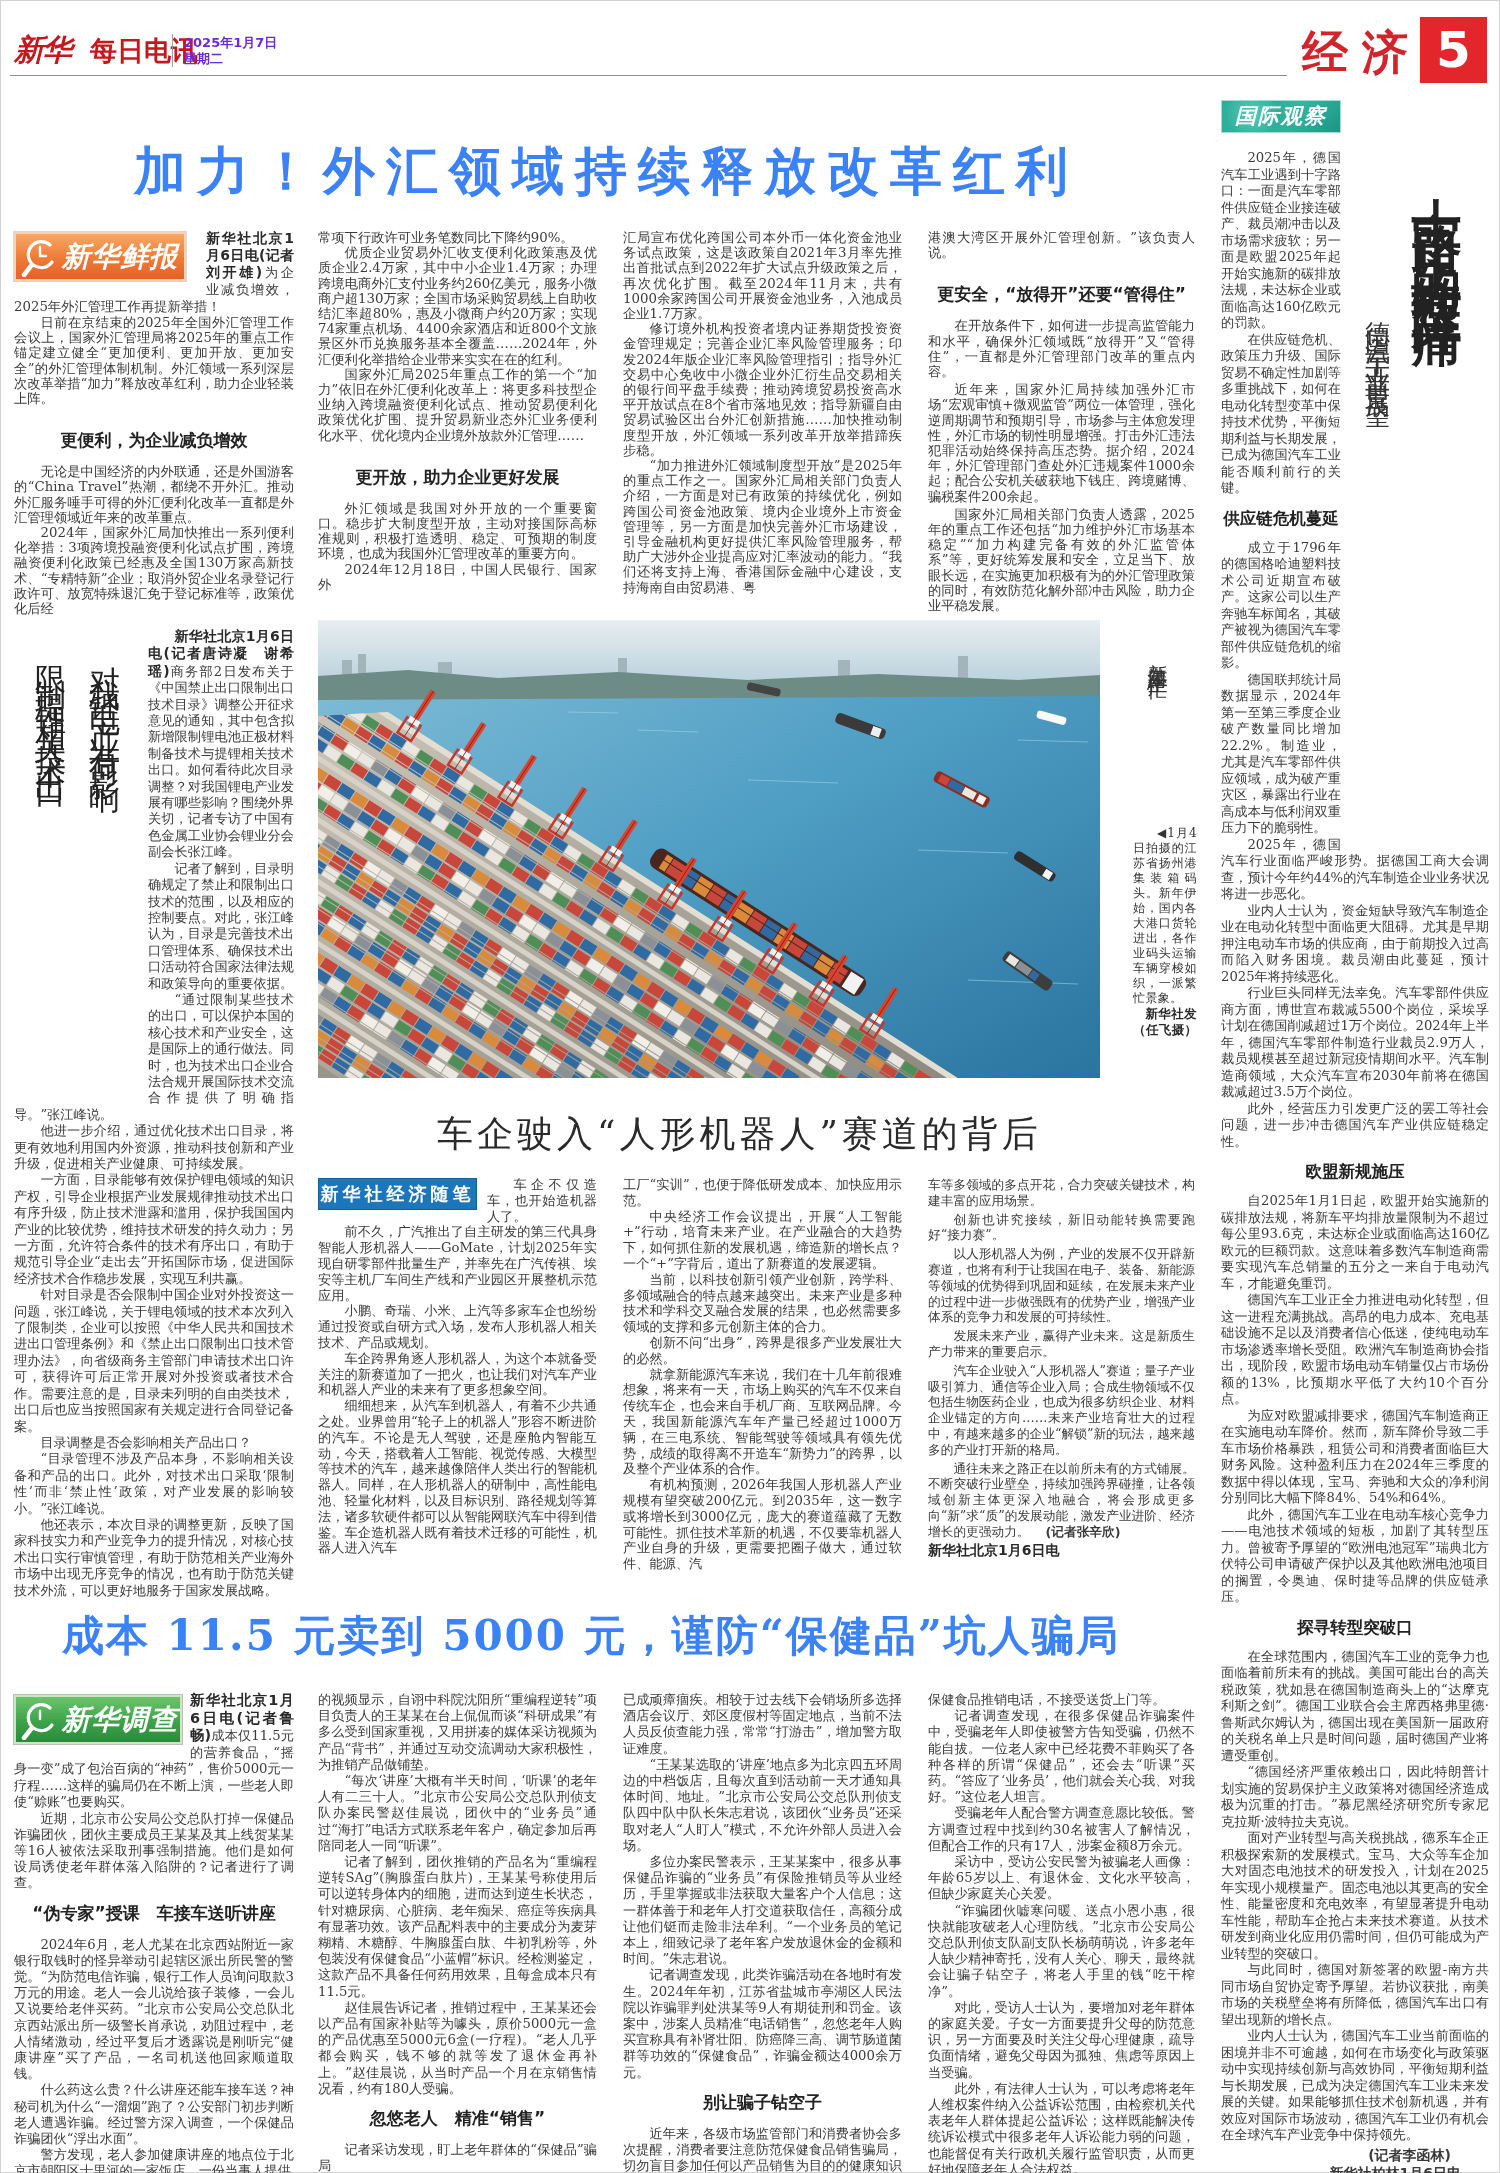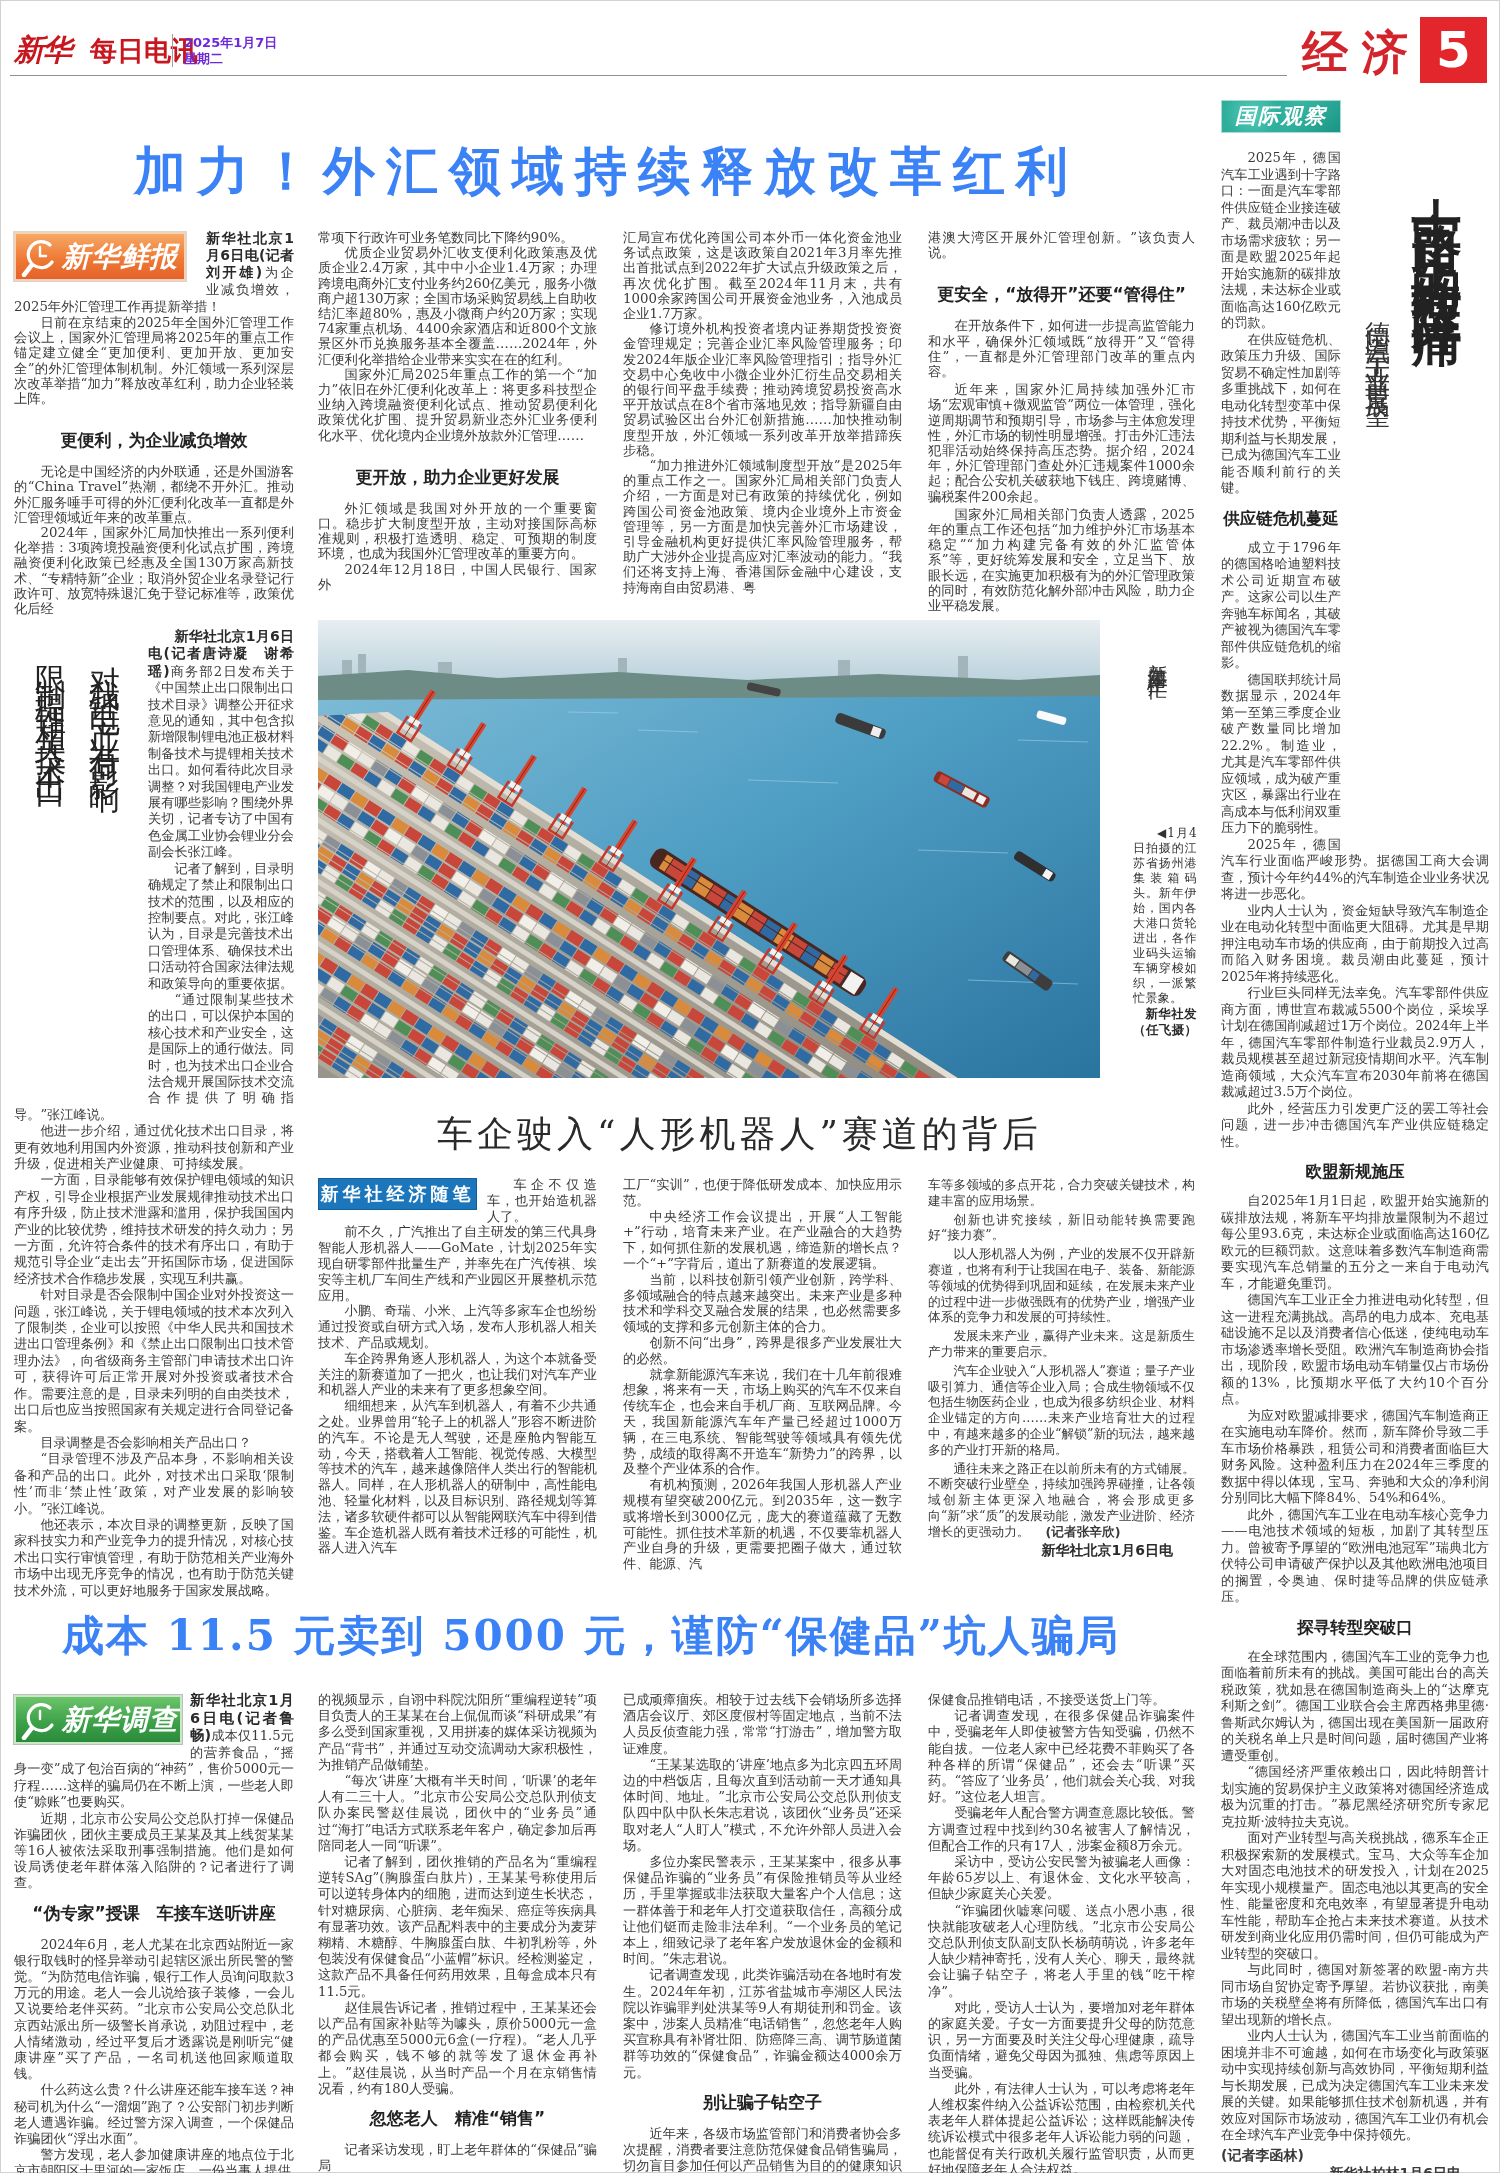--- a/index.html
+++ b/index.html
@@ -66,29 +66,29 @@
 .cap-title{left:1147px;top:648px;font-size:20px;line-height:22px;letter-spacing:2.5px;color:#333;}
 .cap-text{left:1133px;top:826px;width:64px;font-size:12px;line-height:15px;text-align:justify;letter-spacing:0.4px;color:#333;}
 .cap-text .p{text-indent:2em;}
 .cap-credit{display:block;text-align:right;font-family:"DejaVu Sans",sans-serif;font-weight:bold;font-size:12.5px;line-height:16px;color:#2a2a2a;white-space:nowrap;}
 
 
 .robot{top:1177px;font-size:13.2px;line-height:15.8px;}
 .robot.c4{font-size:12.7px;}
 .robot .gap{margin-top:3px;}
 .byline-inline{font-family:"DejaVu Sans",sans-serif;font-weight:bold;margin-left:16px;}
-.dateline-end{display:block;text-align:right;padding-right:22px;font-family:"DejaVu Sans",sans-serif;font-weight:bold;font-size:14px;line-height:20px;color:#2a2a2a;}
+.dateline-end{display:block;padding-right:22px;font-family:"DejaVu Sans",sans-serif;font-weight:bold;font-size:14px;line-height:20px;color:#2a2a2a;}
 
 
 .ger{left:1221px;top:150px;width:268px;font-size:13.2px;line-height:16.5px;}
 .ger .spacer{float:right;width:148px;height:690px;}
 .ger .sub{font-size:16.5px;line-height:20px;padding:12px 0 11px;}
 .ger-title{left:1411px;top:158px;font-size:50px;line-height:52px;letter-spacing:13px;font-weight:bold;color:#222;}
 .ger-sub{left:1364px;top:302px;font-family:"DejaVu Sans",sans-serif;font-size:25px;line-height:27px;letter-spacing:9px;color:#333;}
-.ger .byl{display:block;padding-right:38px;font-family:"DejaVu Sans",sans-serif;font-weight:bold;font-size:14px;line-height:18px;margin-top:2px;}
+.ger .byl{display:block;text-align:right;padding-right:38px;font-family:"DejaVu Sans",sans-serif;font-weight:bold;font-size:14px;line-height:18px;margin-top:2px;}
 .ger .dle{display:block;text-align:right;padding-right:28px;font-family:"DejaVu Sans",sans-serif;font-weight:bold;font-size:14px;line-height:18px;}
 
 
 .health{top:1692px;font-size:13.2px;line-height:16.2px;}
 .health .sub{font-size:17px;line-height:20px;padding:11px 0 14px;}
 .health .lead{line-height:16.5px;}
 .health .dl{font-size:14.5px;}
 </style>
 </head>
 <body>

